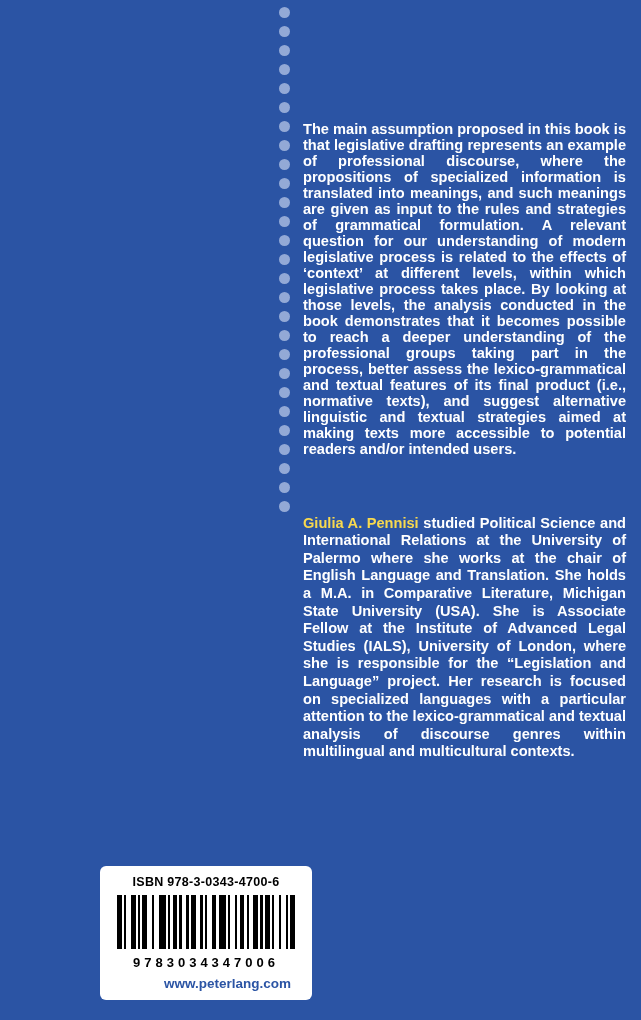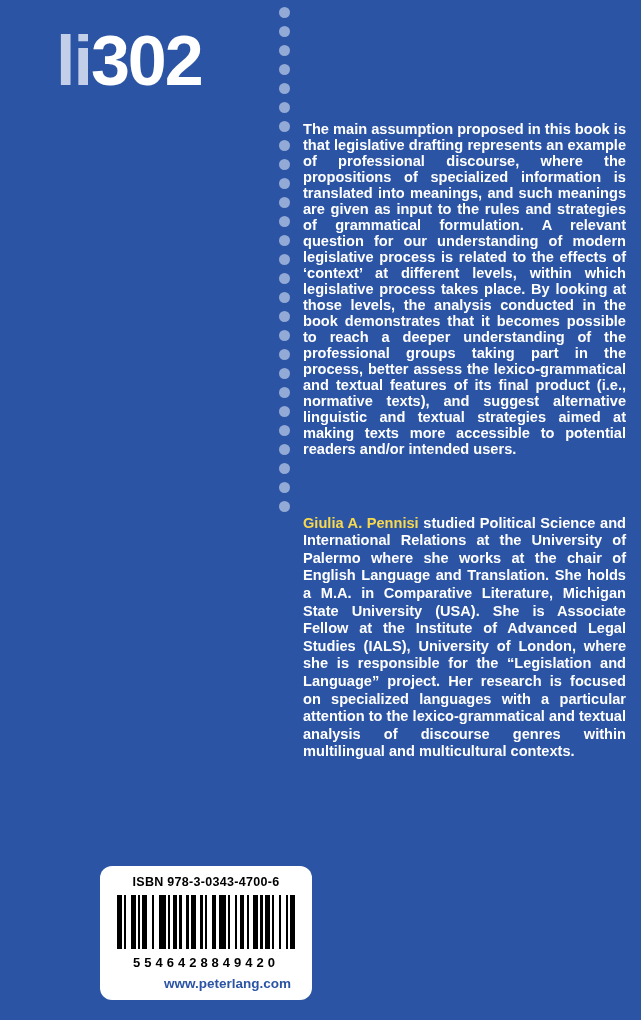--- a/index.html
+++ b/index.html
@@ -36,38 +36,35 @@
   .author{
     position:absolute;left:303px;top:500px;width:323px;
     color:var(--text,#ffffff);
     font-size:14.6px;line-height:17.6px;font-weight:bold;
     text-align:justify;
   }
   .author-name{color:var(--author-name,#f8d94e);}
 
   .isbn-box{
     position:absolute;left:100px;top:866px;width:212px;height:134px;
-    background:#ffffff;border-radius:12px;
+    background:#ffffff;border-radius:6px;
     display:flex;flex-direction:column;align-items:center;justify-content:space-between;
     padding:9px 10px;box-sizing:border-box;
   }
   .isbn-label{font-size:12.5px;font-weight:bold;color:#000;letter-spacing:0.3px;white-space:nowrap;}
   .barcode{width:178px;height:54px;display:flex;align-items:stretch;background:#fff;}
   .bar{height:100%;}
   .ean{font-size:13px;color:#000;letter-spacing:4px;font-weight:bold;white-space:nowrap;}
   .website{font-size:13.5px;font-weight:bold;color:var(--website,#2b54a4);white-space:nowrap;margin-left:43px;}
 </style>
 </head>
 <body>
 
 <div class="cover">
 
-  <div class="logo">
-    <span class="logo-prefix">li</span><span class="logo-number">302</span>
-  </div>
 
   <div class="dots">
       <div class="dot"></div>
       <div class="dot"></div>
       <div class="dot"></div>
       <div class="dot"></div>
       <div class="dot"></div>
       <div class="dot"></div>
       <div class="dot"></div>
       <div class="dot"></div>
@@ -146,17 +143,17 @@
         <div class="bar" style="flex: 2 0 0px; background: rgb(0, 0, 0);"></div>
         <div class="bar" style="flex: 1 0 0px; background: rgb(255, 255, 255);"></div>
         <div class="bar" style="flex: 1 0 0px; background: rgb(0, 0, 0);"></div>
         <div class="bar" style="flex: 2 0 0px; background: rgb(255, 255, 255);"></div>
         <div class="bar" style="flex: 1 0 0px; background: rgb(0, 0, 0);"></div>
         <div class="bar" style="flex: 2 0 0px; background: rgb(255, 255, 255);"></div>
         <div class="bar" style="flex: 1 0 0px; background: rgb(0, 0, 0);"></div>
         <div class="bar" style="flex: 1 0 0px; background: rgb(255, 255, 255);"></div>
         <div class="bar" style="flex: 2 0 0px; background: rgb(0, 0, 0);"></div>
       </div>
-    <div class="ean">5546428849420</div>
+    <div class="ean">9783034347006</div>
     <div class="website">www.peterlang.com</div>
   </div>
 
 </div>
 
 </body></html>

